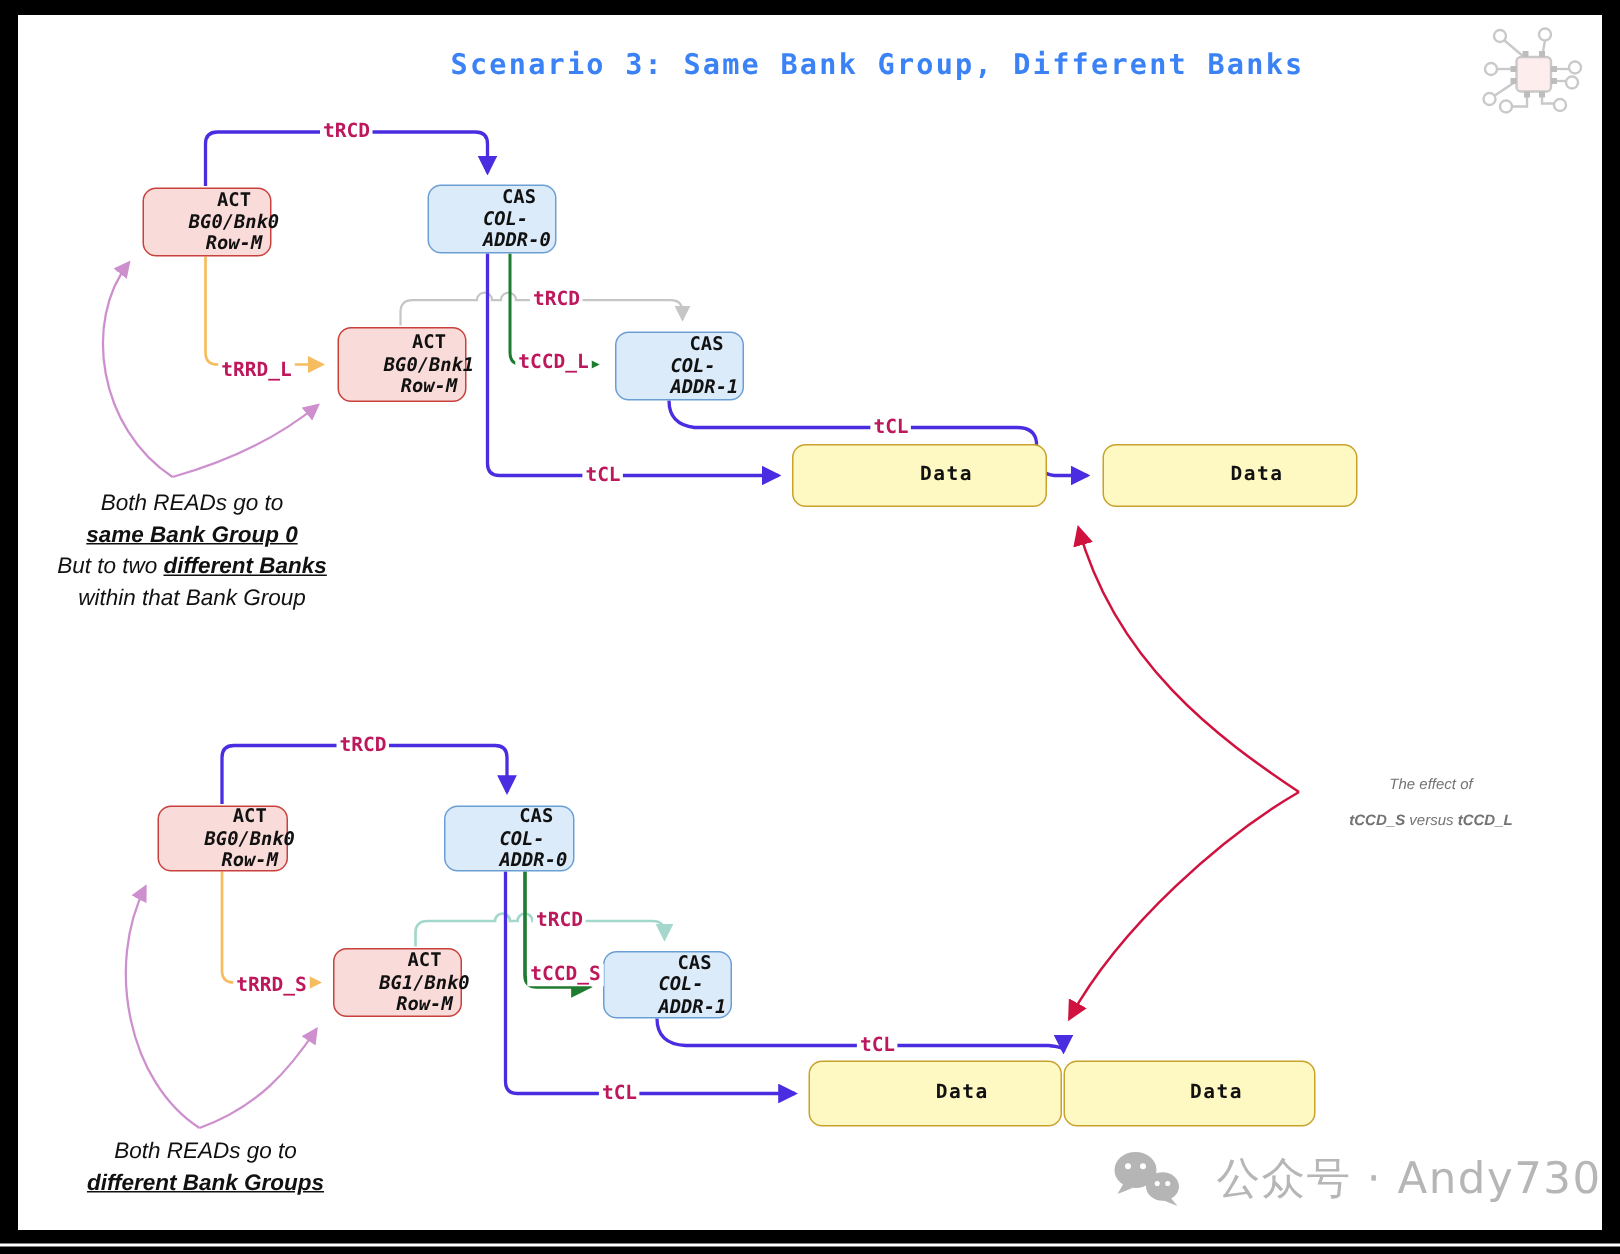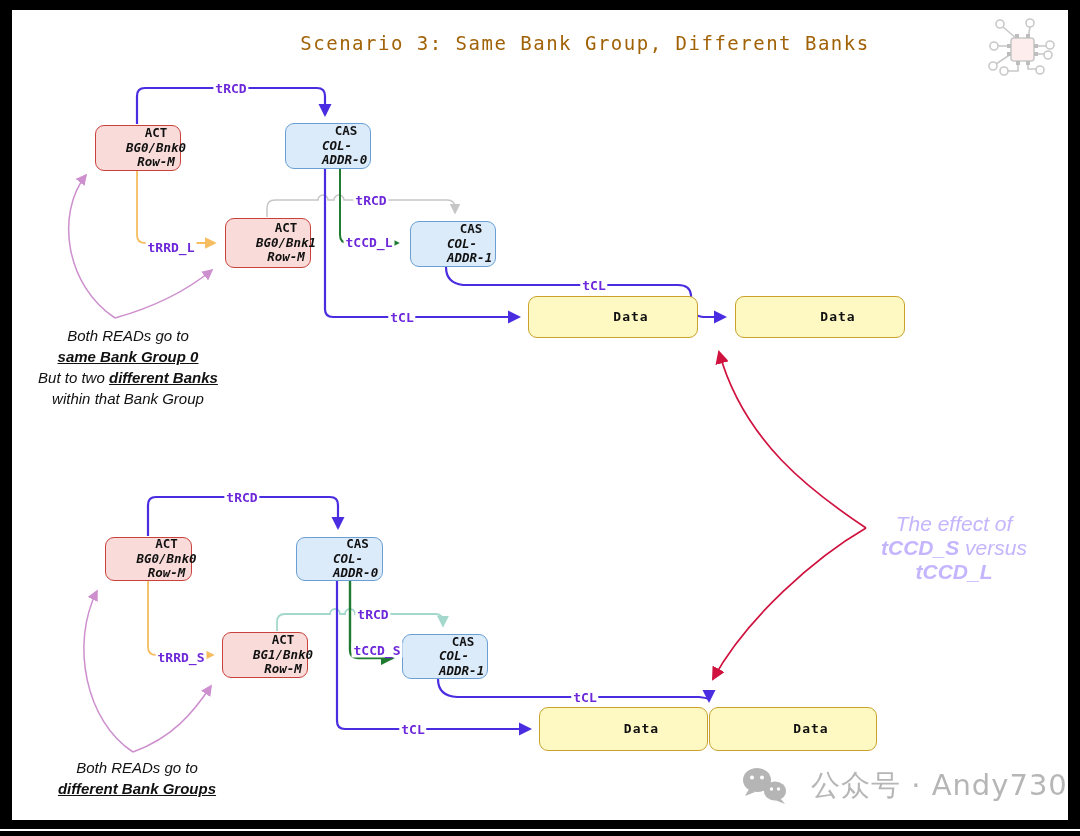--- a/index.html
+++ b/index.html
@@ -1,37 +1,37 @@
 <!DOCTYPE html>
 <html><head>
 <meta charset="utf-8">
 <style>
   html,body{margin:0;padding:0;background:#000;}
   .canvas{position:relative;width:1080px;height:836px;background:#000;overflow:hidden;
           font-family:"DejaVu Sans Mono",monospace;}
   .page{position:absolute;left:12px;top:10px;width:1056px;height:810px;background:#ffffff;}
   .bottom-line{position:absolute;left:0;bottom:5px;width:100%;height:2px;background:#fff;}
   svg.overlay{position:absolute;left:0;top:0;width:1080px;height:836px;pointer-events:none;}
-  .title{position:absolute;text-align:center;font-weight:normal;font-size:19px;
-         letter-spacing:1.5px;color:#a16207;white-space:nowrap;font-family:"DejaVu Sans Mono",monospace;}
+  .title{position:absolute;text-align:center;font-weight:bold;font-size:19px;
+         letter-spacing:1.5px;color:#3b82f6;white-space:nowrap;font-family:"DejaVu Sans Mono",monospace;}
   .node{position:absolute;border-radius:9px;display:flex;flex-direction:column;align-items:center;
         justify-content:center;font-weight:bold;font-size:12.5px;line-height:14.5px;color:#111;
         font-family:"DejaVu Sans Mono",monospace;box-sizing:border-box;padding-left:36px;}
   .act{background:#f9dcda;border:1.6px solid #c9413c;}
   .cas{background:#dcebfa;border:1.6px solid #6b9fd4;}
   .data{background:#fef9c3;border:1.6px solid #c9a22c;font-size:13px;letter-spacing:1px;}
   .sub{font-style:italic;}
   .lbl{position:absolute;transform:translate(-50%,-50%);background:#fff;padding:0 2px;
-       font-weight:bold;font-size:13px;color:#6d28d9;white-space:nowrap;
+       font-weight:bold;font-size:13px;color:#be185d;white-space:nowrap;
        font-family:"DejaVu Sans Mono",monospace;}
   .note{position:absolute;text-align:center;font-family:"Liberation Sans",sans-serif;
         font-style:italic;font-size:15px;line-height:21px;color:#111;}
   .note b{font-weight:bold;text-decoration:underline;}
   .effect{position:absolute;text-align:center;font-family:"Liberation Sans",sans-serif;
-          font-style:italic;font-size:21px;line-height:24px;color:#c4b5fd;}
+          font-style:italic;font-size:10px;line-height:24px;color:#737373;}
   .effect b{font-weight:bold;}
   .wm{position:absolute;left:742px;top:766px;display:flex;align-items:center;gap:21px;
       color:#b6b6b6;font-family:"DejaVu Sans",sans-serif;font-size:29px;letter-spacing:1px;}
 </style>
 </head>
 <body>
 
 <div class="canvas">
   <div class="page"></div>
   <div class="bottom-line"></div>

